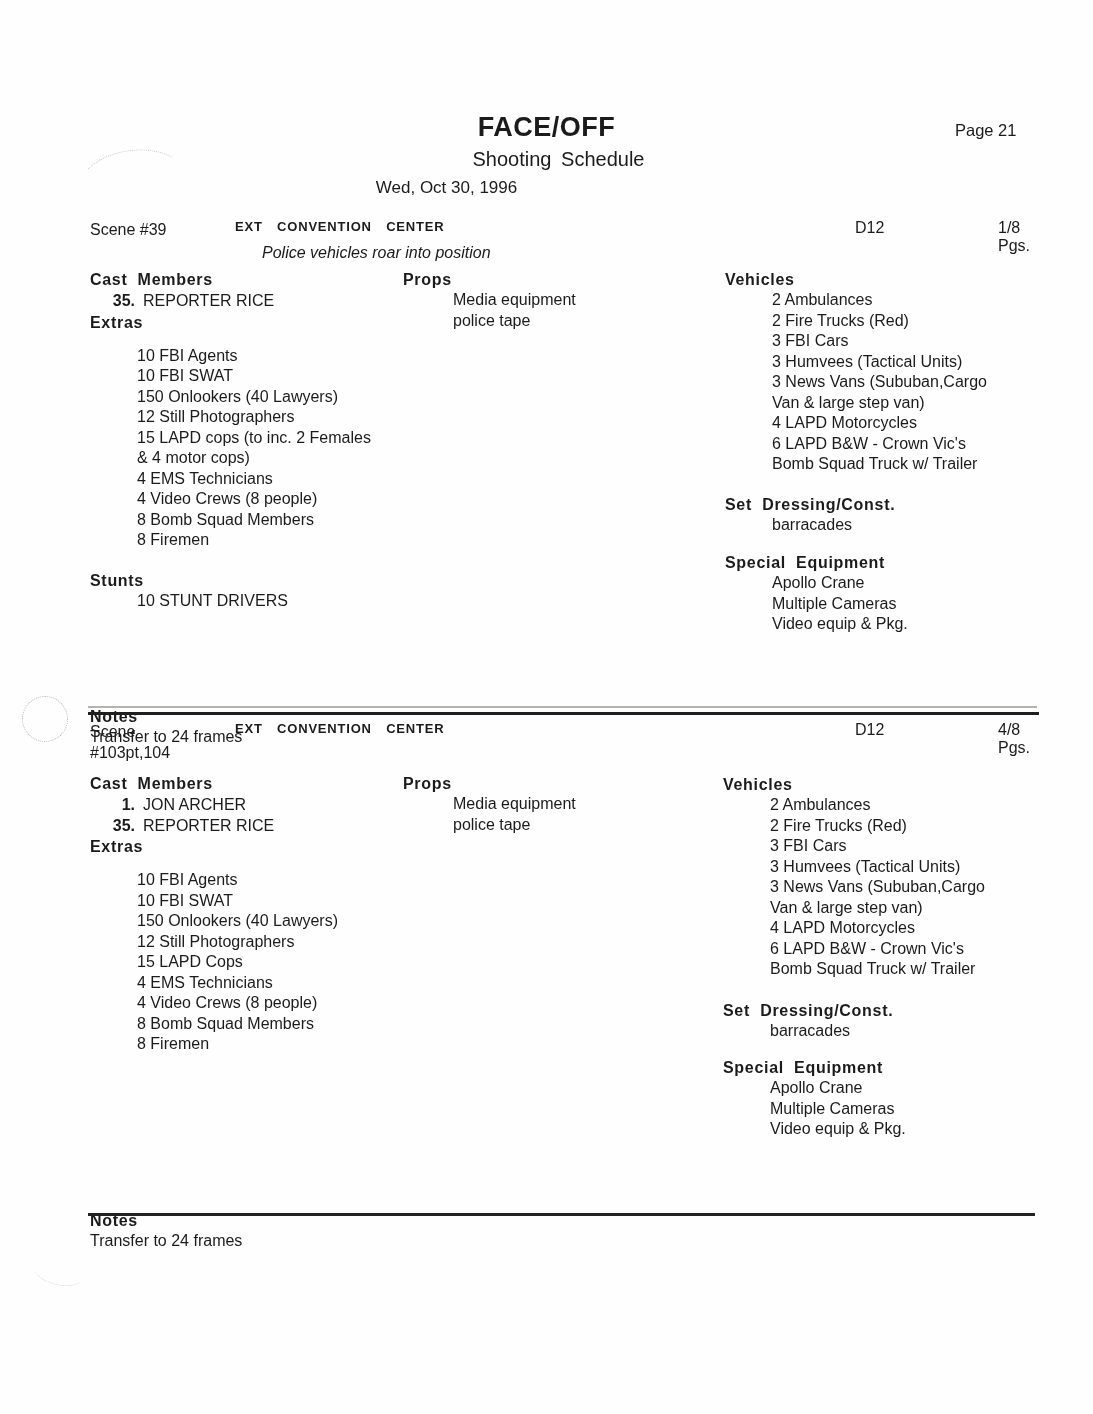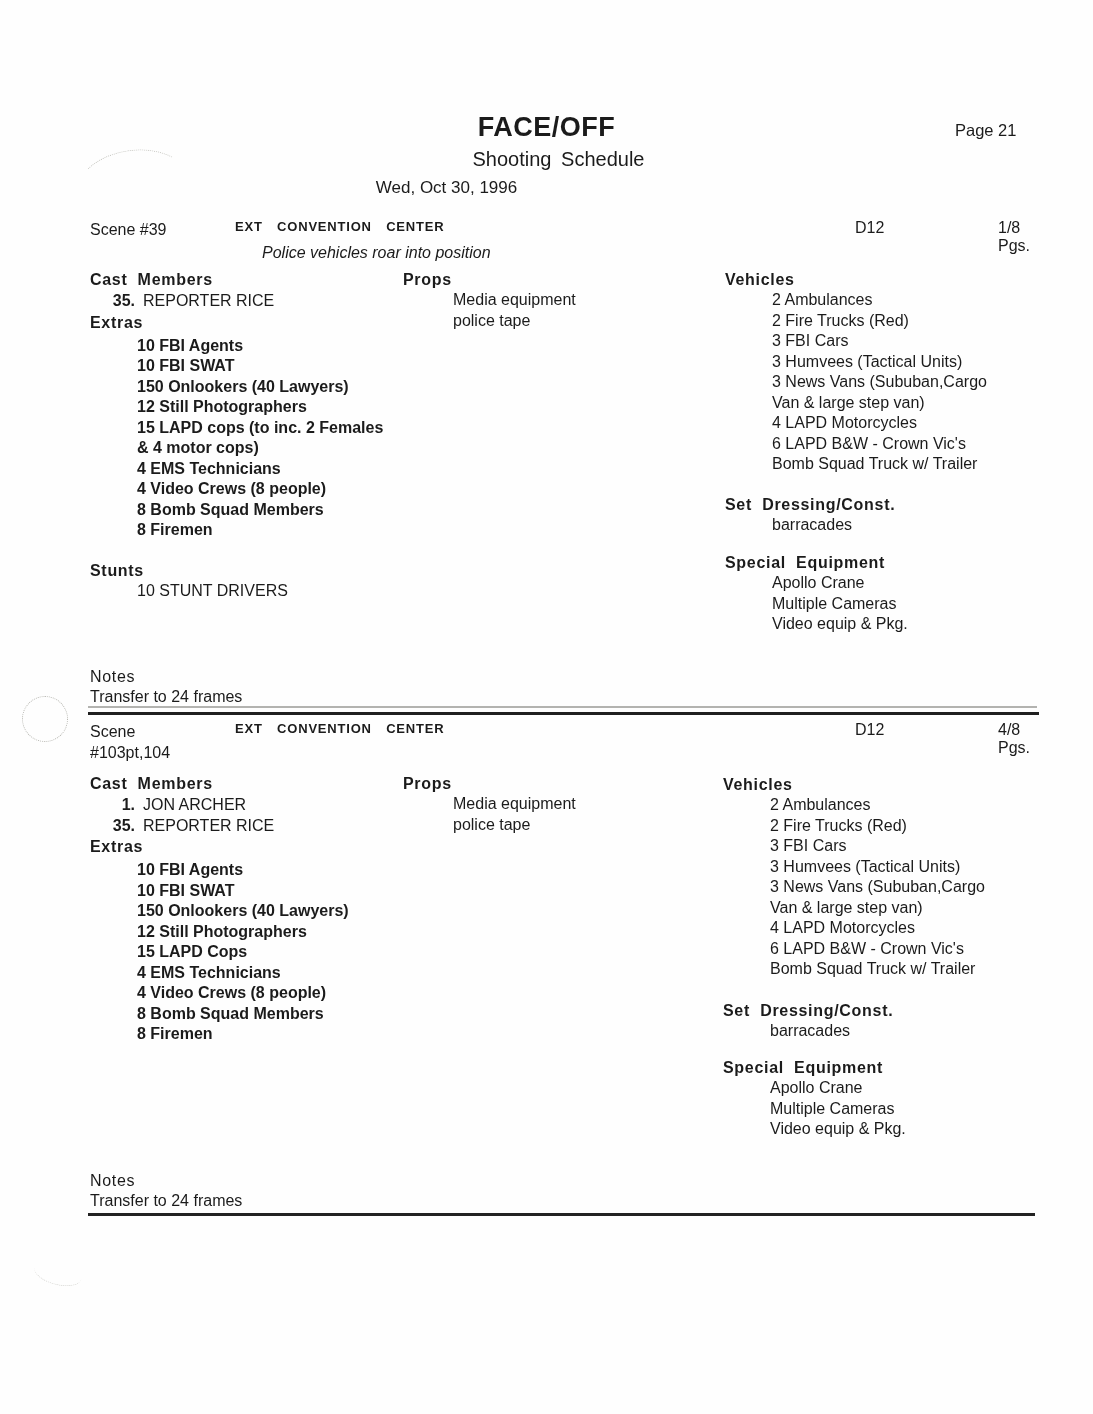--- a/index.html
+++ b/index.html
@@ -30,30 +30,30 @@
   .descr { font-size:16px; font-style:italic; white-space:nowrap; }
 
   
   .col { font-size:16px; }
   .sec-head { font-weight:bold; line-height:21px; word-spacing:5px; letter-spacing:0.7px; white-space:nowrap; }
   .line { line-height:20.5px; white-space:nowrap; }
   .ind { padding-left:47px; }
   .ind2 { padding-left:50px; }
   .cast-row { line-height:20.5px; white-space:nowrap; }
   .cast-num { display:inline-block; width:45px; text-align:right; margin-right:8px;font-weight:bold; }
-  .gap-extras { margin-top:3px;font-weight:bold; }
+  .gap-extras { margin-top:13px; }
   .stunts-head { margin-top:19px; }
   .sd-head-1 { margin-top:19px; }
   .se-head-1 { margin-top:17px; }
   .sd-head-2 { margin-top:20px; }
   .se-head-2 { margin-top:16px; }
   .cast-gap { margin-top:1px; }
 
   
-  .notes-head { font-weight:normal; line-height:21px; letter-spacing:0.7px; }
+  .notes-head { font-weight:bold; line-height:21px; letter-spacing:0.7px;margin-top:40px; }
   .notes-line { line-height:20.5px; font-size:16px; }
 
   
   .rule-thin  { left:88px; width:949px; height:2px; background:#8a8a86; opacity:0.65; }
   .rule-thick { left:88px; width:951px; height:3px; background:#1f1f1f; }
   .rule-bottom{ left:88px; width:947px; height:3px; background:#222; }
 
   
   .arc-top { left:78px; top:150px; width:108px; height:66px;
              border:1.5px dotted #9a9a90; border-color:#9a9a90 transparent transparent transparent;

